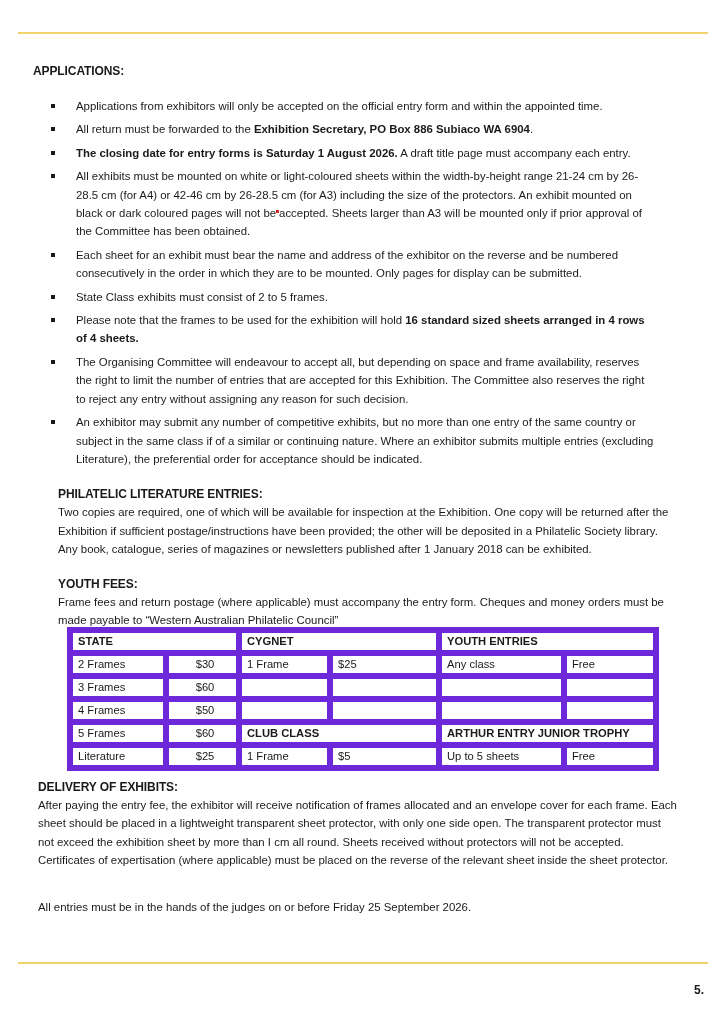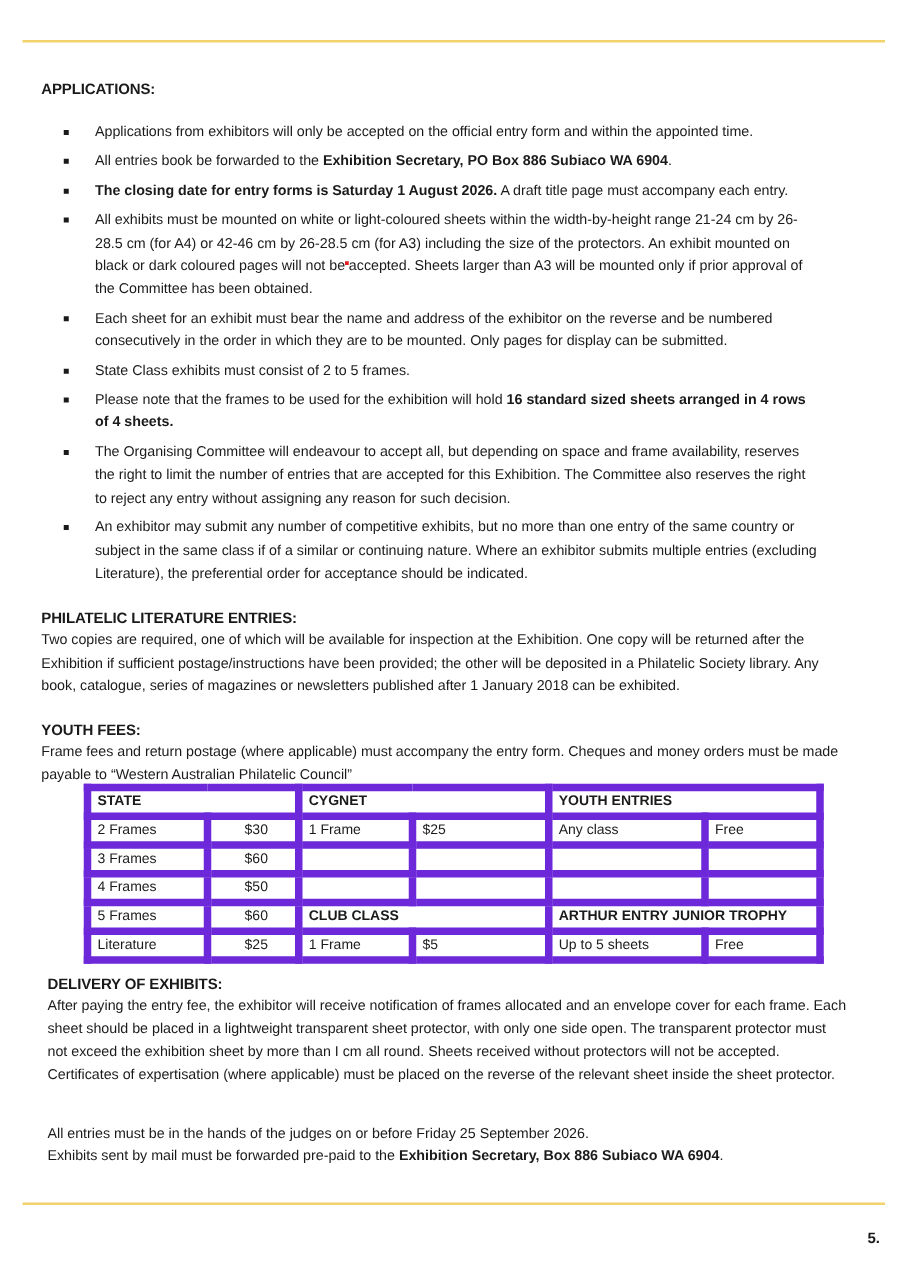--- a/index.html
+++ b/index.html
@@ -8,41 +8,41 @@
   .rule { position: absolute; left: 18px; width: 690px; height: 2px; background: #f2d36b; }
   .rule.top { top: 32px; }
   .rule.bottom { top: 962px; }
   .content { position: absolute; left: 33px; top: 62px; width: 640px; font-size: 11.4px; line-height: 18.4px; }
   h2 { font-size: 12px; font-weight: bold; margin: 0; line-height: 18px; letter-spacing: -0.1px; }
   ul.bullets { list-style: none; margin: 17px; padding: 0; }
   ul.bullets li { position: relative; padding-left: 26px; margin-bottom: 5px; }
   ul.bullets li::before { content: ""; position: absolute; left: 1px; top: 7px; width: 4px; height: 4px; background: #1a1a1a; }
   p { margin: 0; }
   b { font-weight: bold; text-align: right; }
-  .sec { margin-top: 12px; }
+  .sec { margin-top: 12px; margin-left: 25px; }
   .mark { display: inline-block; width: 3px; height: 3px; background: #e02020; margin: 0 0 6px 0; vertical-align: middle; }
   table.fees { position: absolute; left: 67px; top: 627px; border-collapse: collapse; font-size: 11.2px; }
   table.fees td { border: 6px solid #6d28d9; height: 17px; padding: 0 0 0 5px; white-space: nowrap; line-height: 17px; }
   table.fees td.h { font-weight: bold; }
   .c1 { width: 85px; } .c2 { width: 62px; text-align: center; } .c3 { width: 80px; } .c4 { width: 98px; } .c5 { width: 114px; } .c6 { width: 81px; }
   .delivery { position: absolute; left: 38px; top: 778px; width: 640px; font-size: 11.4px; line-height: 18.4px; }
   .closing { position: absolute; left: 38px; top: 898px; width: 640px; font-size: 11.4px; line-height: 18.4px; }
   .page-num { position: absolute; right: 20px; top: 983px; font-weight: bold; font-size: 12px; }
 </style>
 </head>
 <body>
 
 <div class="rule top"></div>
 
 <div class="content">
   <section>
     <h2>APPLICATIONS:</h2>
     <ul class="bullets">
       <li><span>Applications from exhibitors will only be accepted on the official entry form and within the appointed time.</span></li>
-      <li><span>All entries book be forwarded to the </span><b>Exhibition Secretary, PO Box 886 Subiaco WA 6904</b><span>.</span></li>
+      <li><span>All return must be forwarded to the </span><b>Exhibition Secretary, PO Box 886 Subiaco WA 6904</b><span>.</span></li>
       <li><b>The closing date for entry forms is Saturday 1 August 2026.</b><span> A draft title page must accompany each entry.</span></li>
       <li><span>All exhibits must be mounted on white or light-coloured sheets within the width-by-height range 21-24 cm by 26-28.5 cm (for A4) or 42-46 cm by 26-28.5 cm (for A3) including the size of the protectors.  An exhibit mounted on black or dark coloured pages will not be</span><span class="mark"></span><span>accepted.  Sheets larger than A3 will be mounted only if prior approval of the Committee has been obtained.</span></li>
       <li><span>Each sheet for an exhibit must bear the name and address of the exhibitor on the reverse and be numbered consecutively in the order in which they are to be mounted.  Only pages for display can be submitted.</span></li>
       <li><span>State Class exhibits must consist of 2 to 5 frames.</span></li>
       <li><span>Please note that the frames to be used for the exhibition will hold </span><b>16 standard sized sheets arranged in 4 rows of 4 sheets.</b></li>
       <li><span>The Organising Committee will endeavour to accept all, but depending on space and frame availability, reserves the right to limit the number of entries that are accepted for this Exhibition.  The Committee also reserves the right to reject any entry without assigning any reason for such decision.</span></li>
       <li><span>An exhibitor may submit any number of competitive exhibits, but no more than one entry of the same country or subject in the same class if of a similar or continuing nature.  Where an exhibitor submits multiple entries (excluding Literature), the preferential order for acceptance should be indicated.</span></li>
     </ul>
   </section>
 
@@ -105,17 +105,16 @@
 </tbody>
   </table>
 
 <section class="delivery">
   <h2>DELIVERY OF EXHIBITS:</h2>
   <p>After paying the entry fee, the exhibitor will receive notification of frames allocated and an envelope cover for each frame.  Each sheet should be placed in a lightweight transparent sheet protector, with only one side open.  The transparent protector must not exceed the exhibition sheet by more than I cm all round.  Sheets received without protectors will not be accepted.  Certificates of expertisation (where applicable) must be placed on the reverse of the relevant sheet inside the sheet protector.</p>
 </section>
 
 <section class="closing">
   <p>All entries must be in the hands of the judges on or before Friday 25 September 2026.</p>
-  <p><span>Exhibits sent by mail must be forwarded pre-paid to the </span><b>Exhibition Secretary, Box 886 Subiaco WA 6904</b><span>.</span></p>
 </section>
 
 <div class="rule bottom"></div>
 <div class="page-num">5.</div>
 
 </body></html>

